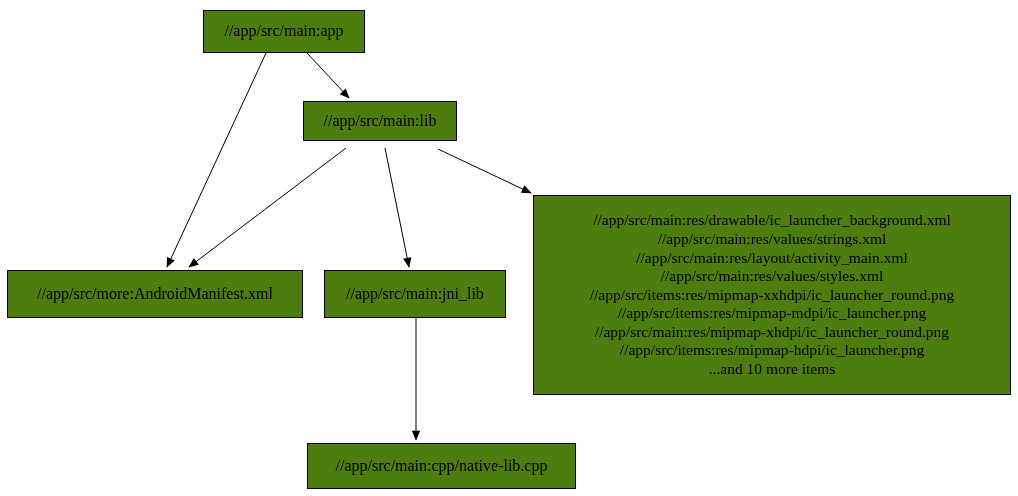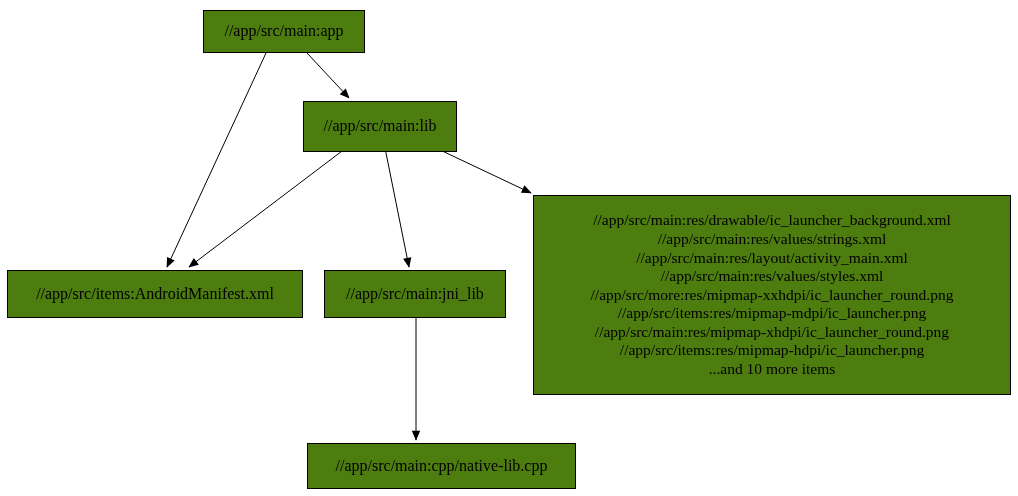--- a/index.html
+++ b/index.html
@@ -41,21 +41,21 @@
     white-space: nowrap;
   }
   .node.multiline {
     flex-direction: column;
     font-size: 15.5px;
     line-height: 18.6px;
     padding: 5px 6px;
   }
   
   #node-app        { left: 203px; top: 10px;  width: 162px; height: 43px; }
-  #node-lib        { left: 303px; top: 101px; width: 154px; height: 51px; }
+  #node-lib        { left: 303px; top: 101px; width: 154px; height: 40px; }
   #node-manifest   { left: 7px;   top: 270px; width: 296px; height: 48px; }
   #node-jni-lib    { left: 324px; top: 270px; width: 182px; height: 48px; }
   #node-res-group  { left: 533px; top: 195px; width: 478px; height: 200px; }
   #node-native-lib { left: 282px; top: 443px; width: 269px; height: 46px; margin-left: 25px; }
 </style>
 </head>
 <body>
 
 <div class="canvas">
 
@@ -75,33 +75,33 @@
 
   <div class="node" id="node-app">
     <span>//app/src/main:app</span>
   </div>
 
   <div class="node" id="node-lib">
     <span>//app/src/main:lib</span>
   </div>
 
   <div class="node" id="node-manifest">
-    <span>//app/src/items:AndroidManifest.xml</span>
+    <span>//app/src/more:AndroidManifest.xml</span>
   </div>
 
   <div class="node" id="node-jni-lib">
     <span>//app/src/main:jni_lib</span>
   </div>
 
   <div class="node multiline" id="node-res-group">
   <div>//app/src/main:res/drawable/ic_launcher_background.xml</div>
       <div>//app/src/main:res/values/strings.xml</div>
       <div>//app/src/main:res/layout/activity_main.xml</div>
       <div>//app/src/main:res/values/styles.xml</div>
-      <div>//app/src/more:res/mipmap-xxhdpi/ic_launcher_round.png</div>
+      <div>//app/src/items:res/mipmap-xxhdpi/ic_launcher_round.png</div>
       <div>//app/src/items:res/mipmap-mdpi/ic_launcher.png</div>
       <div>//app/src/main:res/mipmap-xhdpi/ic_launcher_round.png</div>
       <div>//app/src/items:res/mipmap-hdpi/ic_launcher.png</div>
       <div>...and 10 more items</div>
     </div>
 
   <div class="node" id="node-native-lib">
     <span>//app/src/main:cpp/native-lib.cpp</span>
   </div>
 

